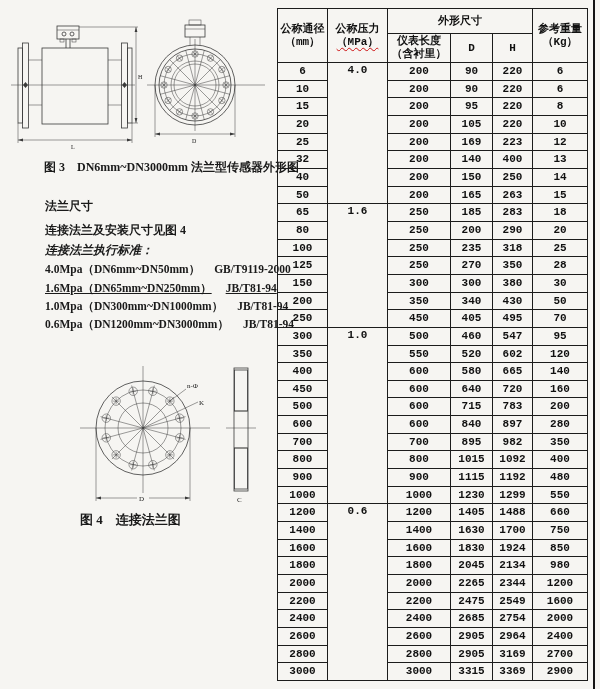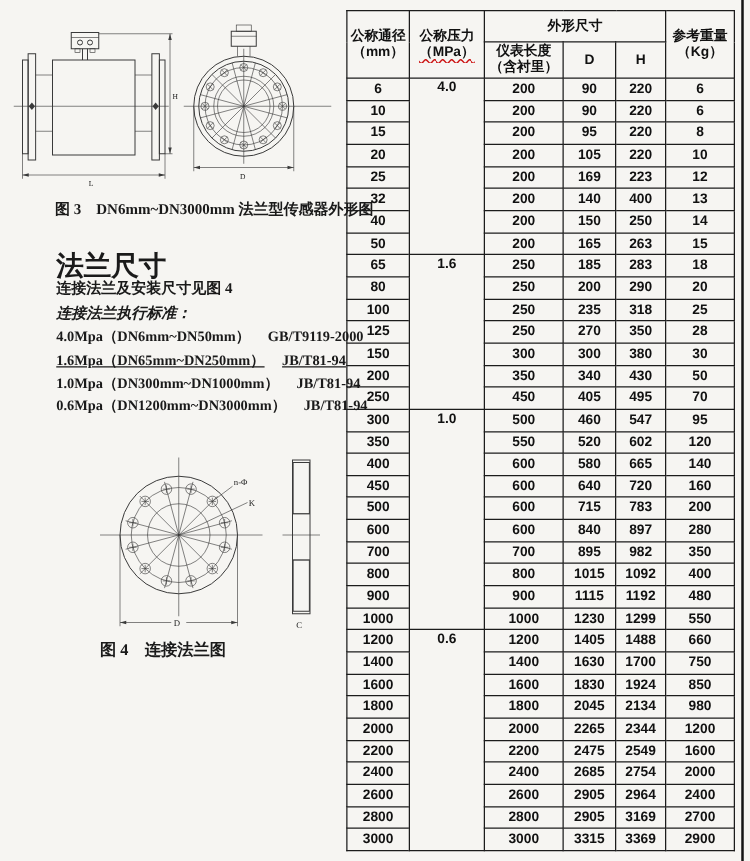--- a/index.html
+++ b/index.html
@@ -4,35 +4,35 @@
 <style>
   html,body{margin:0;padding:0;}
   body{
     width:600px;height:689px;position:relative;overflow:hidden;
     background:#f6f5f2;color:#1a1a1a;
     font-family:"Liberation Serif", serif;
   }
   .abs{position:absolute;}
   
   .fig-caption{font-weight:bold;font-size:12px;letter-spacing:0px;white-space:nowrap;}
-  .section-heading{font-weight:bold;font-size:22px;font-family:Liberation Serif, serif;}
+  .section-heading{font-weight:bold;font-size:12px;font-family:Liberation Serif, serif;}
   .body-line{font-weight:bold;font-size:12px;white-space:nowrap;}
   .std-line{font-weight:bold;font-size:11.5px;white-space:nowrap;}
   .std-line .code{margin-left:14px;}
   
   svg{display:block;}
   .draw line,.draw path,.draw rect,.draw circle,.draw polyline{stroke:#3a3a3a;fill:none;stroke-width:0.8;}
   .draw .thin{stroke-width:0.5;}
   .draw text{stroke:none;fill:#222;font-family:"Liberation Serif",serif;}
   .draw .solid{fill:#3a3a3a;stroke:none;}
   
   .flange-table{
     position:absolute;left:277px;top:8px;width:310px;
     border-collapse:collapse;table-layout:fixed;
-    font-family:Liberation Sans, sans-serif;
+    font-family:Liberation Mono, monospace;
     font-weight:bold;font-size:11px;color:#111;padding-left:19px;
   }
   .flange-table th,.flange-table td{
     border:1.6px solid #1c1c1c;text-align:center;vertical-align:middle;
     padding:0;line-height:1.15;overflow:hidden;
   }
   .flange-table thead th{font-size:11px;}
   .flange-table .h1 .h-dims{height:24px;margin-top:10px;}
   .flange-table .h2 th{height:28px;}
   .flange-table tbody tr{height:17.66px;}

